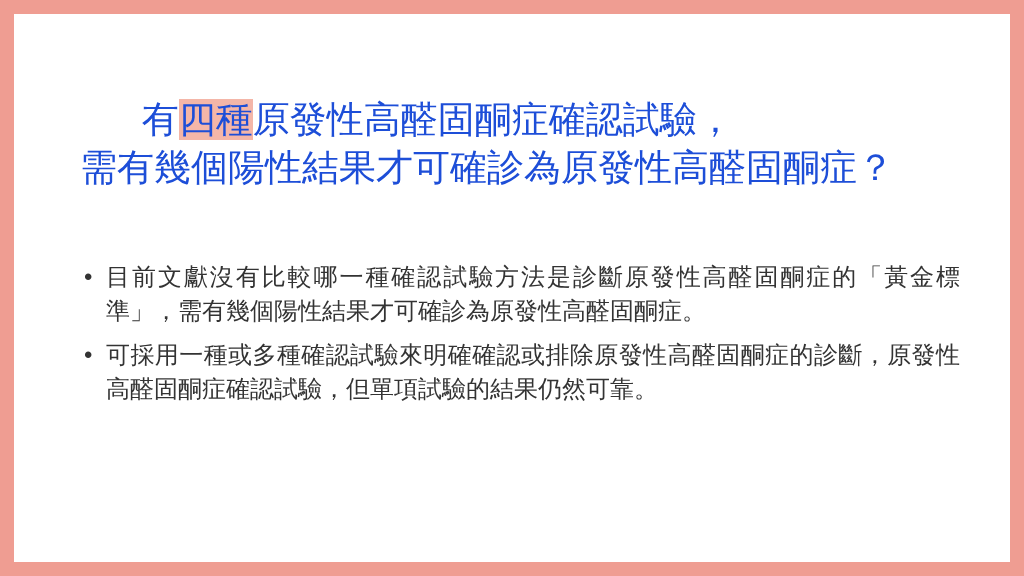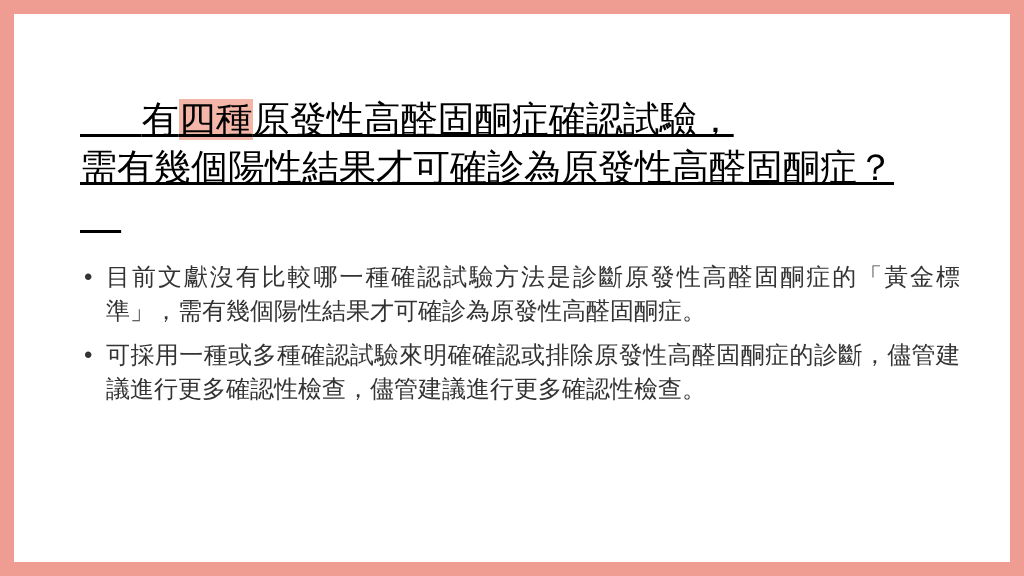--- a/index.html
+++ b/index.html
@@ -24,25 +24,24 @@
   }
   .content {
     position: absolute;
     left: 66px;
     top: 34px;
     width: 880px;
   }
   .title {
     font-size: 37px;
     line-height: 48px;
-    color: #000000;
+    color: #1d4ed8;
     letter-spacing: 0px;
     font-weight: 400;
     white-space: pre-wrap;
-    text-decoration: underline;
   }
   .title .hl {
     background: #f4b6a8;
   }
   .bullets {
     margin-top: 20px;
     padding: 0;
     list-style: none;
   }
   .bullets li {
@@ -75,18 +74,18 @@
 需有幾個陽性結果才可確診為原發性高醛固酮症？</span>
     </div>
 
     <ul class="bullets">
       <li>
         <span class="dot">•</span>
         <span>目前文獻沒有比較哪一種確認試驗方法是診斷原發性高醛固酮症的「黃金標準」，需有幾個陽性結果才可確診為原發性高醛固酮症。</span>
       </li>
       <li>
         <span class="dot">•</span>
-        <span>可採用一種或多種確認試驗來明確確認或排除原發性高醛固酮症的診斷，儘管建議進行更多確認性檢查，儘管建議進行更多確認性檢查。</span>
+        <span>可採用一種或多種確認試驗來明確確認或排除原發性高醛固酮症的診斷，原發性高醛固酮症確認試驗，但單項試驗的結果仍然可靠。</span>
       </li>
     </ul>
 
   </div>
 </div>
 
 </body></html>

